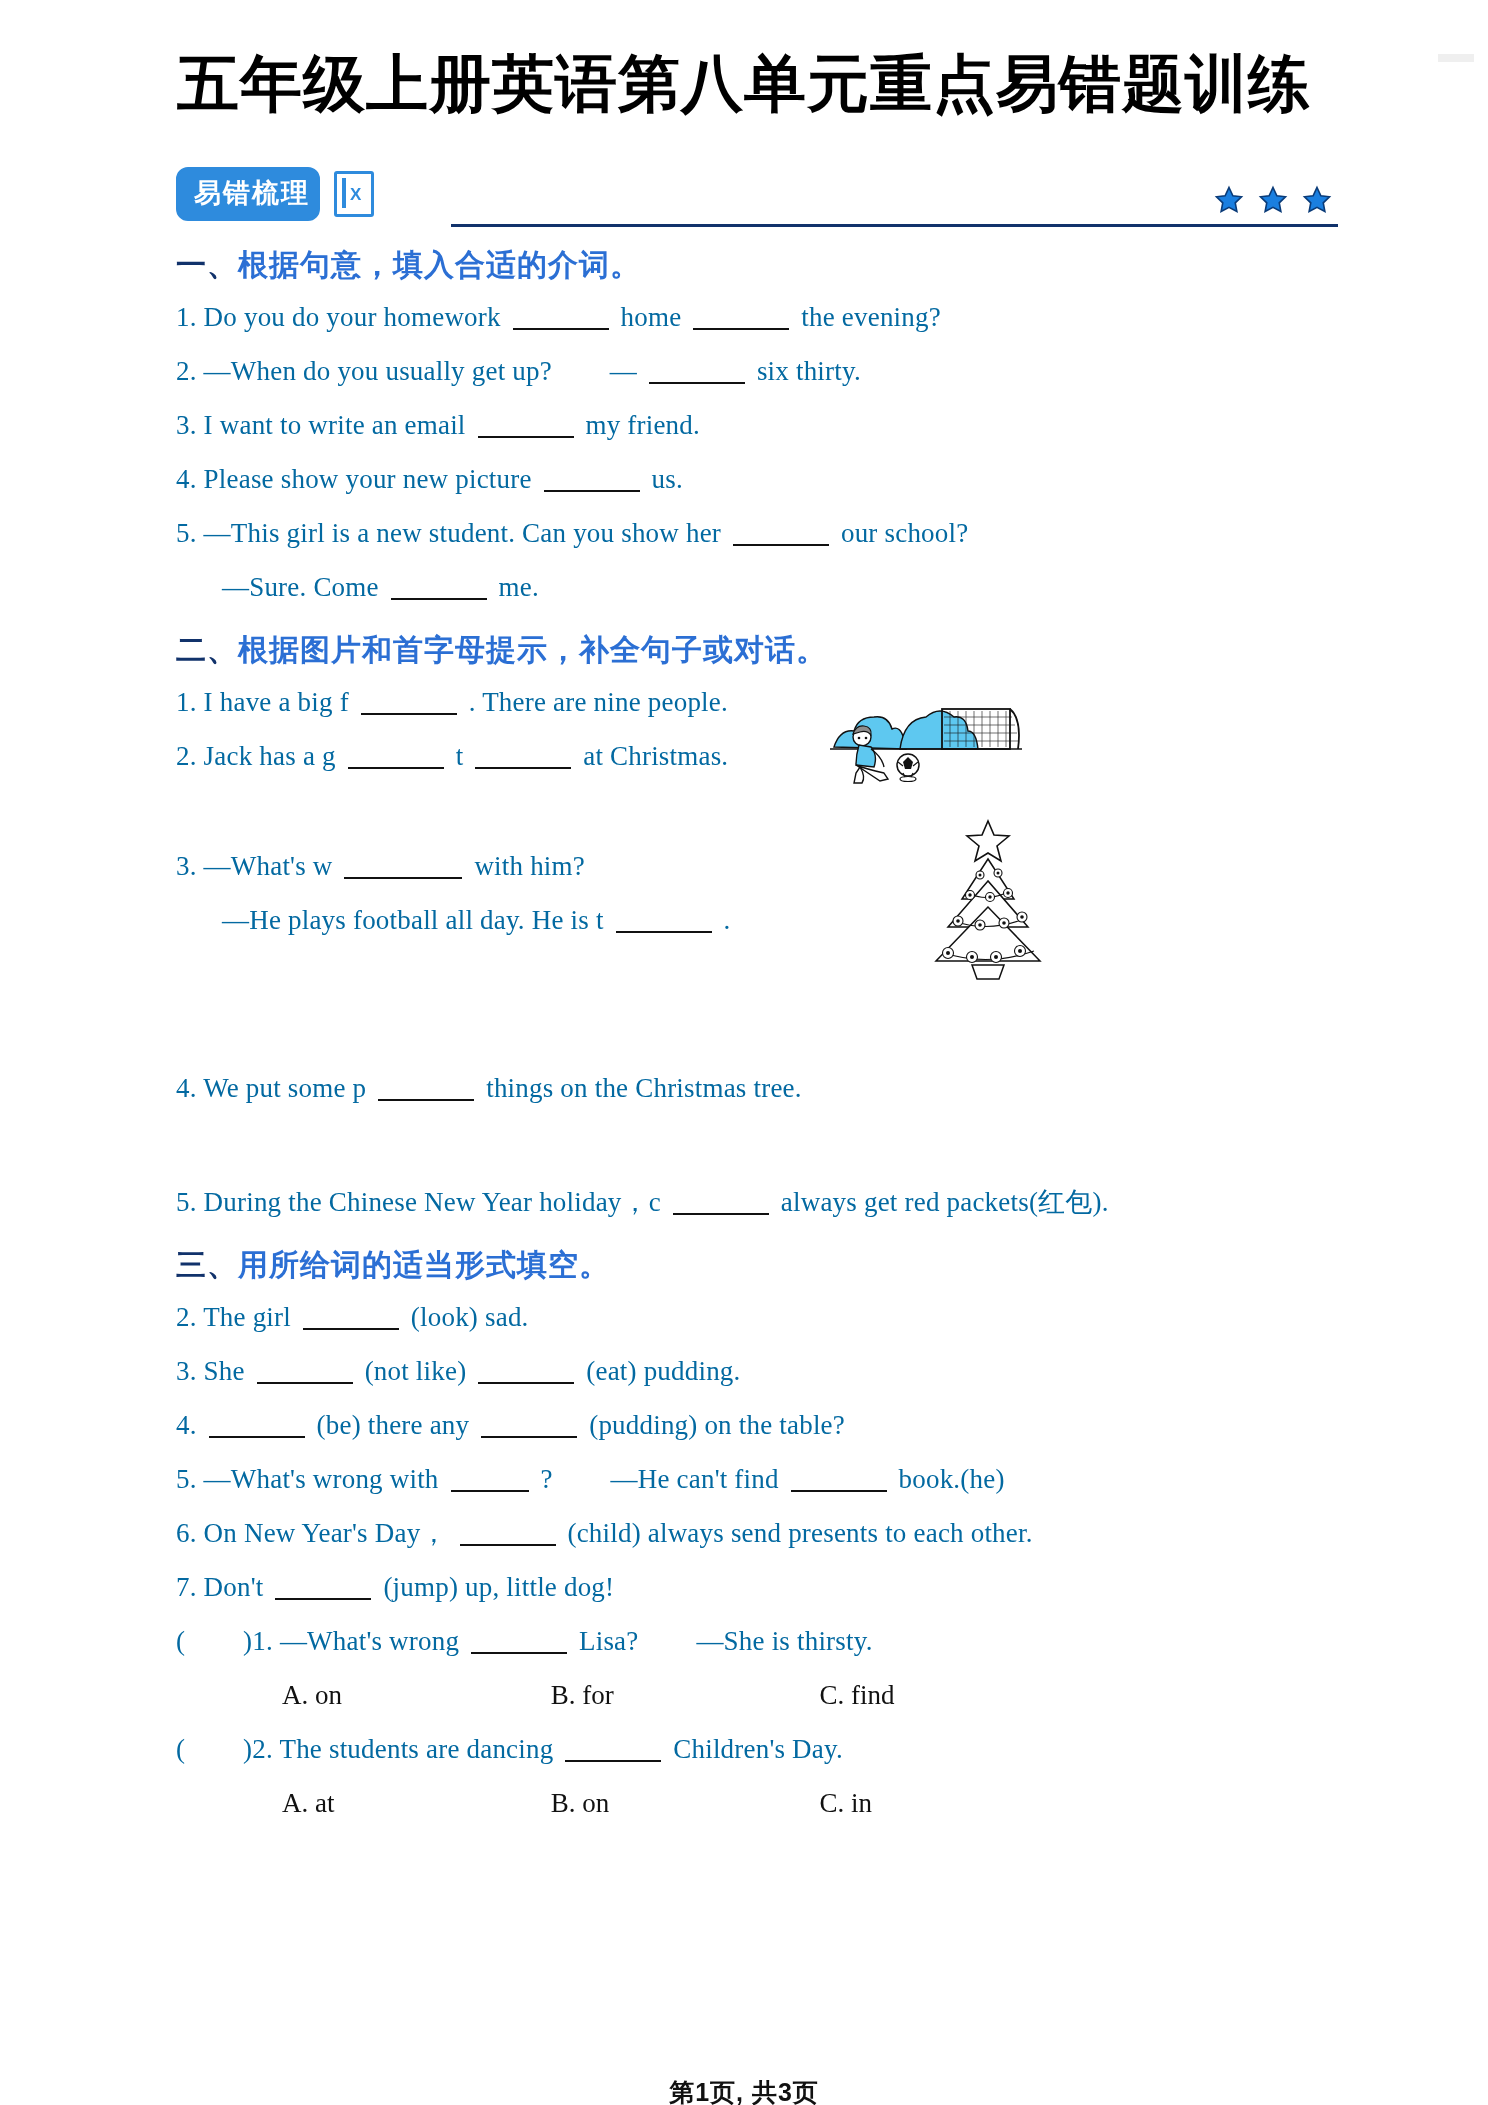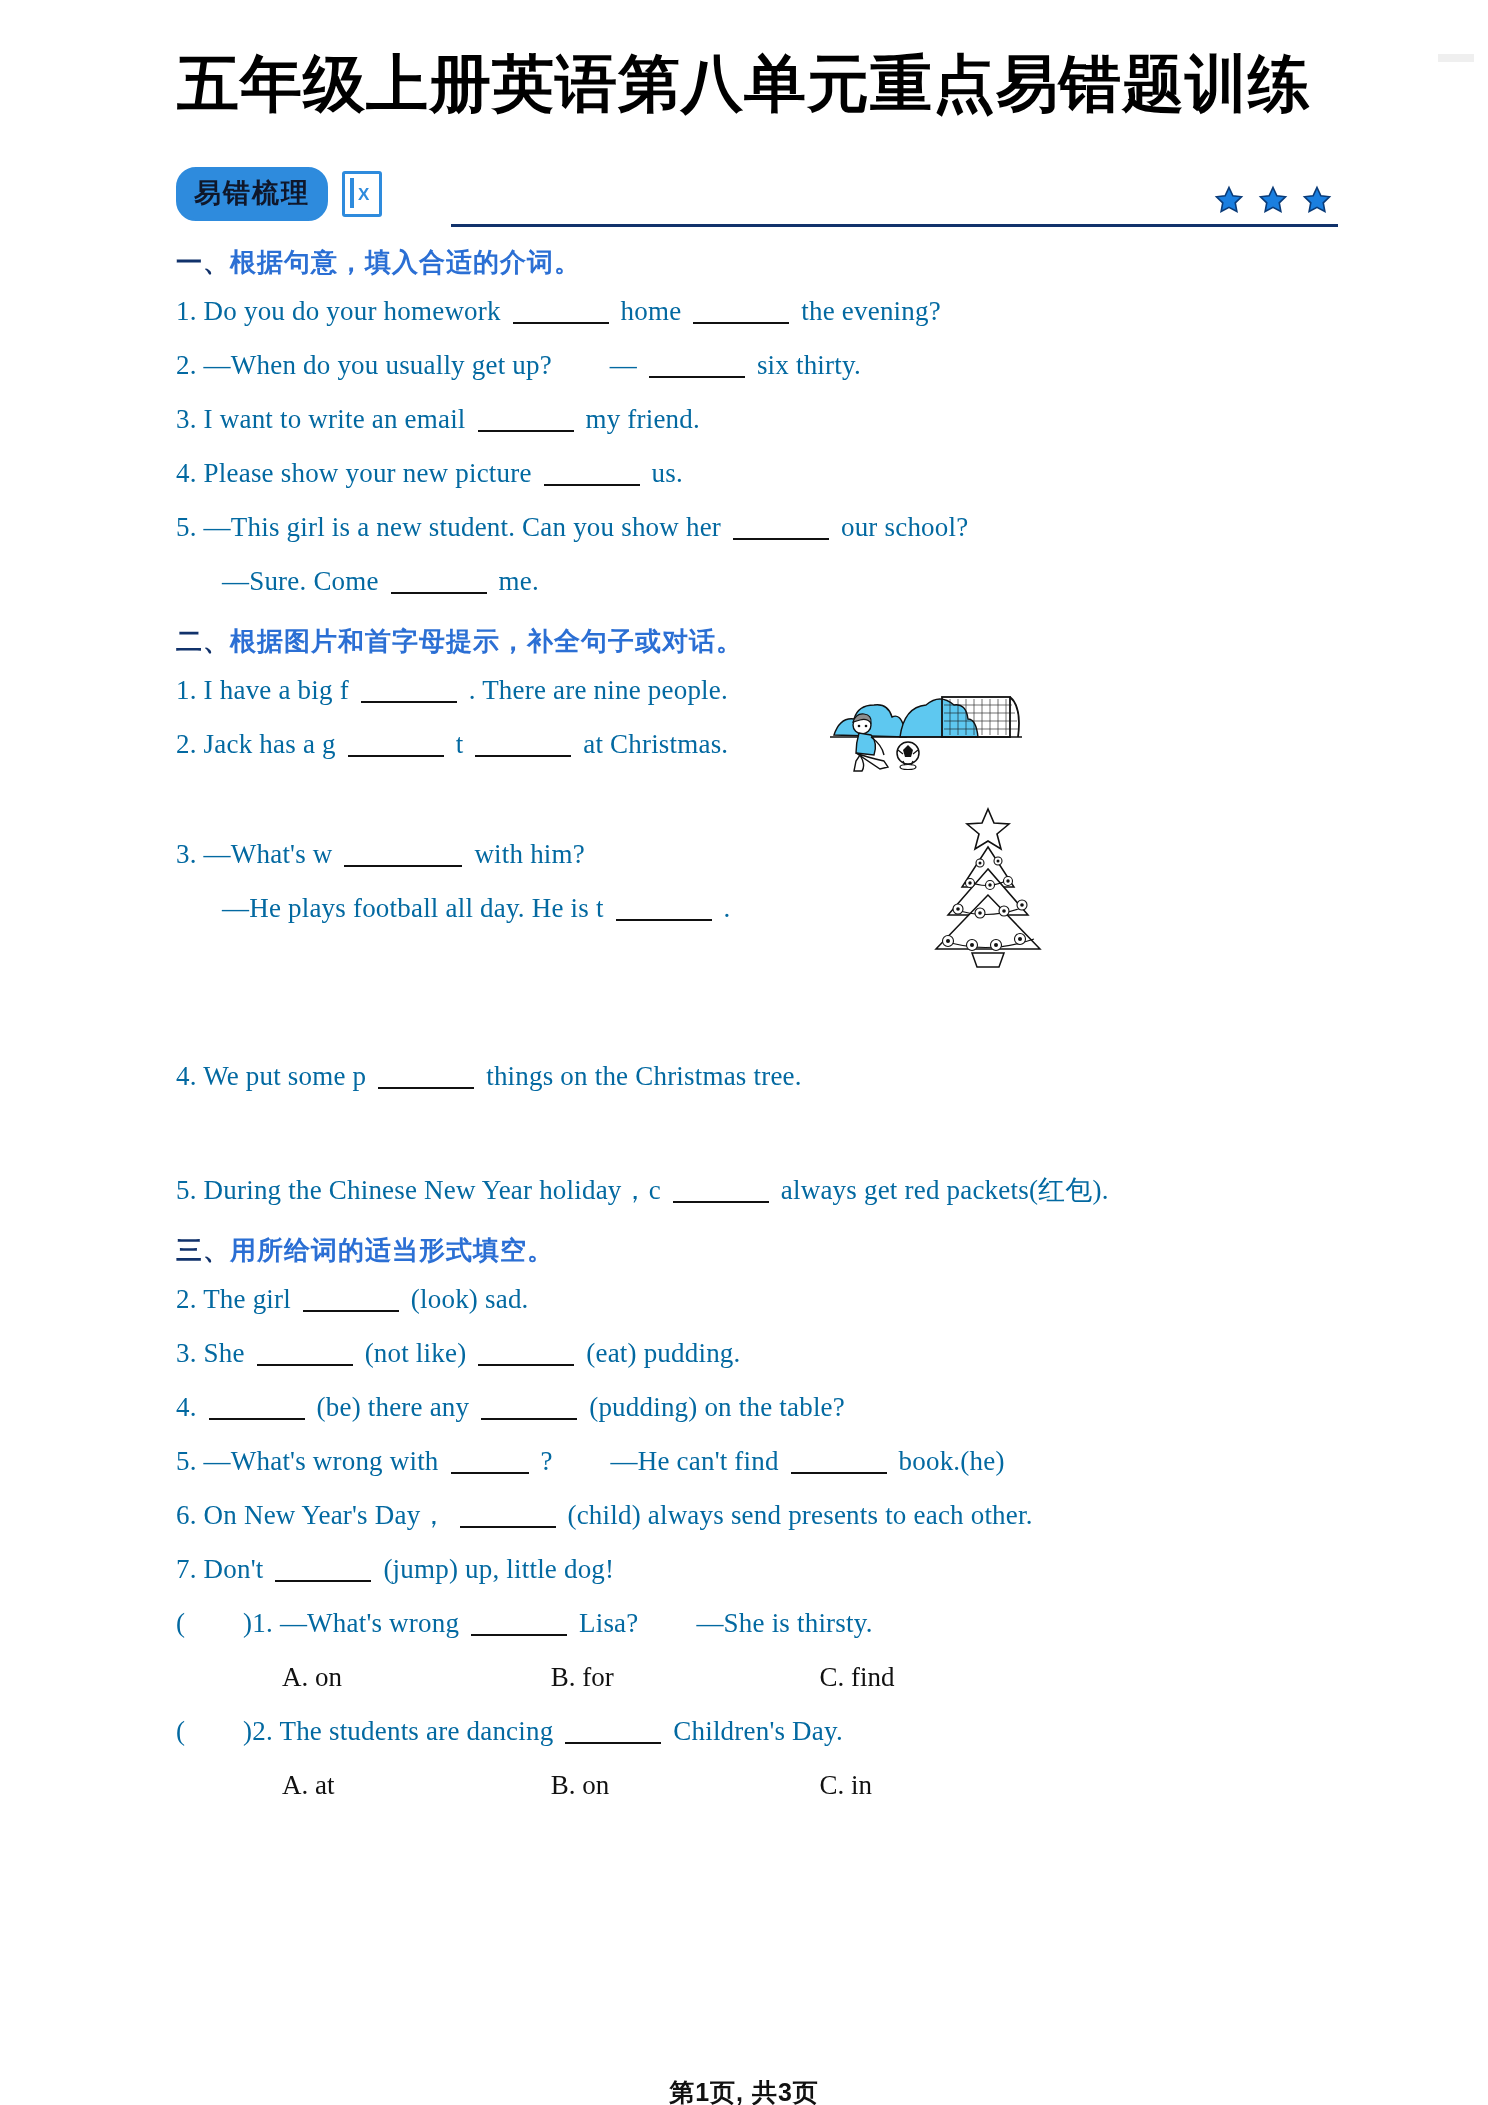--- a/index.html
+++ b/index.html
@@ -34,27 +34,27 @@
 
   
   .badge-bar{
     position:relative;
     margin:48px 150px 0 176px;
     height:62px;
   }
   .badge{
     display:inline-block;
     background:#2e8bdd;
-    color:#0f172a;
+    color:#ffffff;
     font-family:"Liberation Sans", sans-serif;
     font-weight:bold;
     font-size:27px;
     letter-spacing:2px;
-    padding:6px 16px 8px 16px;
-    border-radius:20px;
+    padding:6px 8px 8px 16px;
+    border-radius:12px;
     vertical-align:middle;
     border:2px solid #2e8bdd;
   }
   .badge-icon{
     display:inline-block;
     vertical-align:middle;
     margin-left:10px;
     width:34px;height:40px;
     border:3px solid #2e8bdd;
     border-radius:3px;
@@ -85,21 +85,21 @@
 
   
   .content{
     margin:6px 150px 0 176px;
     position:relative;
   }
   .sec-head{
     color:#2b6fd4;
     font-family:Liberation Mono, monospace;
     font-weight:bold;
-    font-size:26px;
+    font-size:30px;
     letter-spacing:1px;
     margin:16px 0 4px 0;
   }
   .sec-head .num{color:#11326b;}
   .q{
     font-family:"Liberation Serif", serif;
     font-size:27px;
     line-height:54px;
     color:#0369a1;
     white-space:nowrap;

